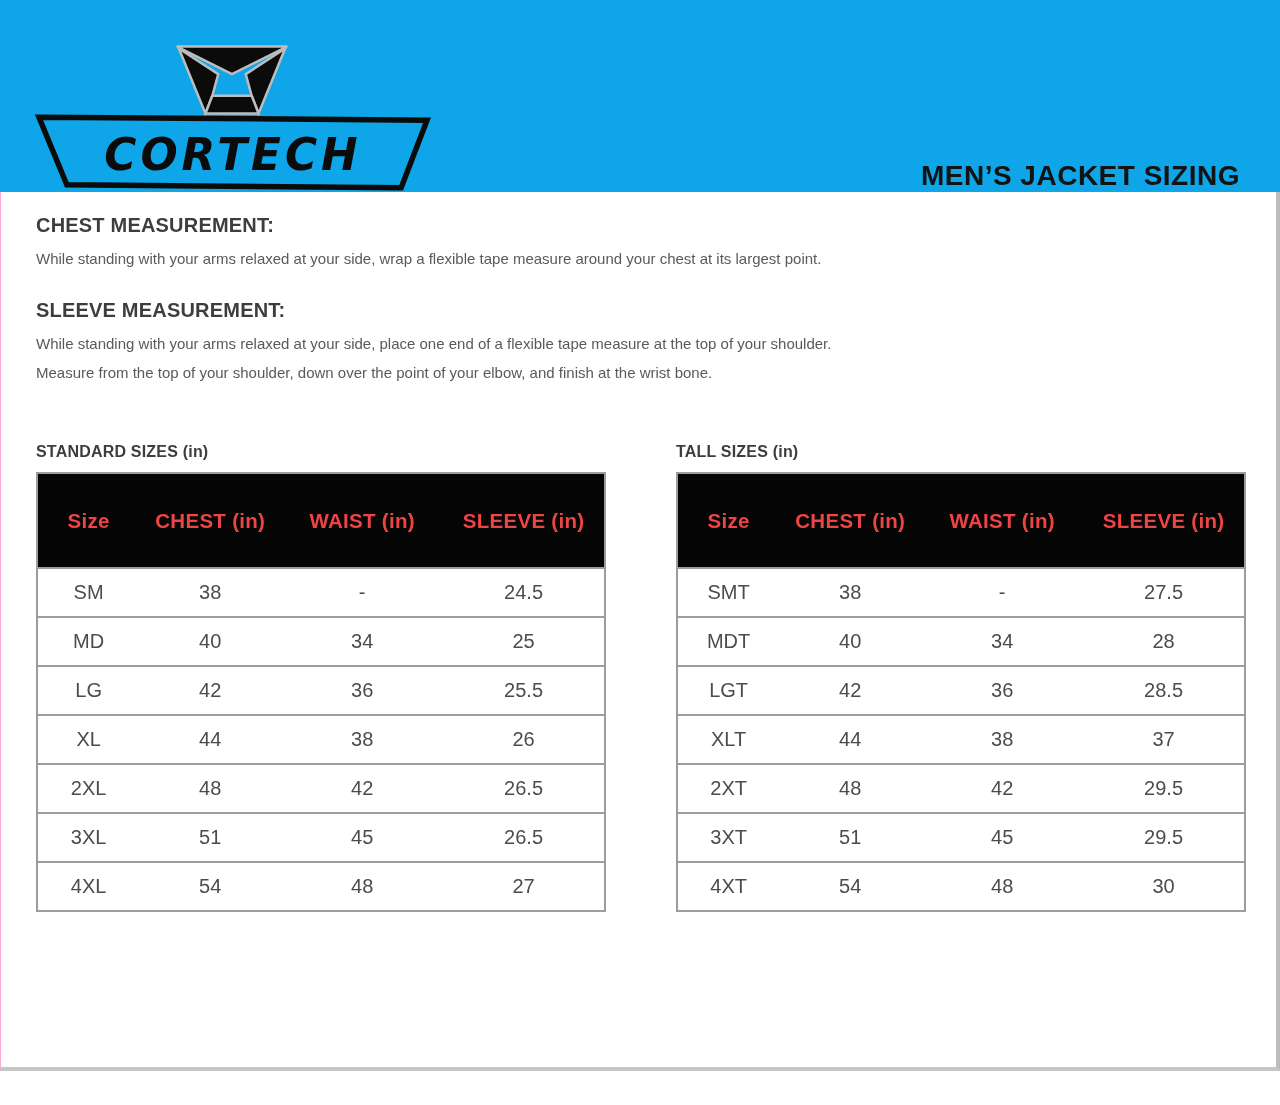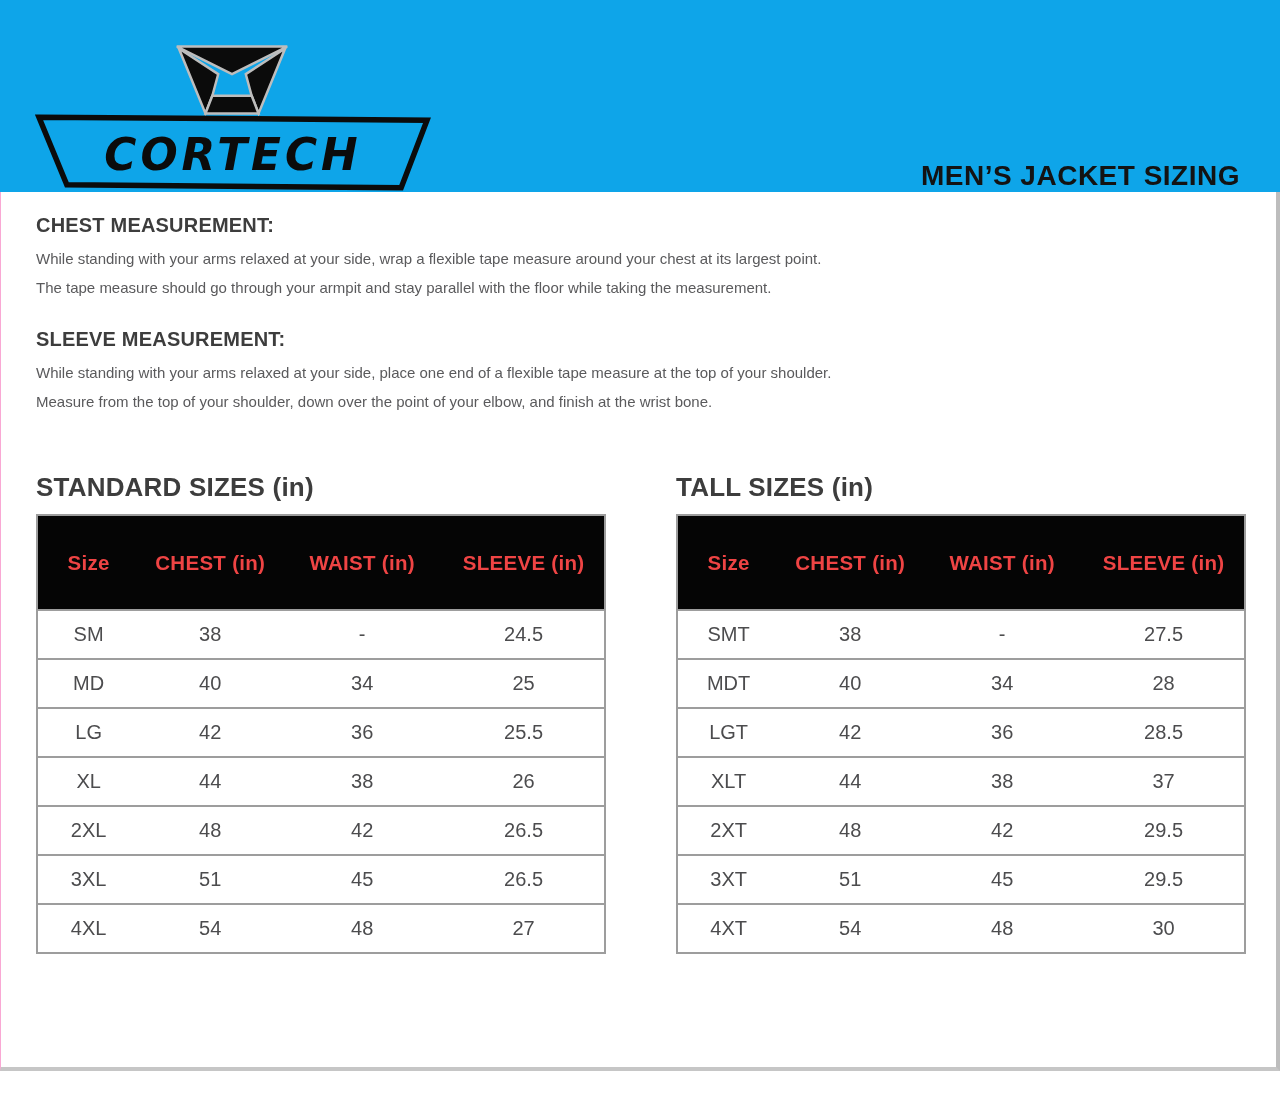--- a/index.html
+++ b/index.html
@@ -42,21 +42,21 @@
     margin-bottom: 7px; letter-spacing: 0.2px;
   }
   .measure p {
     font-size: 15px; color: #5a5a5c; line-height: 29px;
   }
 
   
   .tables-row { display: flex; gap: 70px; margin-top: 56px; }
   .table-block { width: 570px; }
   .table-title {
-    font-size: 26px; font-weight: bold; color: #3d3d3d;
+    font-size: 16px; font-weight: bold; color: #3d3d3d;
     margin-bottom: 11px; letter-spacing: 0.2px;
   }
   table.size-table {
     width: 570px; border-collapse: collapse;
     border: 2px solid #9d9d9d;
     table-layout: fixed;
   }
   table.size-table col.c1 { width: 18%; }
   table.size-table col.c2 { width: 25%; }
   table.size-table col.c3 { width: 28.5%; }
@@ -94,21 +94,20 @@
     </svg>
   </div>
   <div class="page-title">MEN’S JACKET SIZING</div>
 </header>
 
 <main class="card">
 
   <section class="measure">
     <h2>CHEST MEASUREMENT:</h2>
     <p>While standing with your arms relaxed at your side, wrap a flexible tape measure around your chest at its largest point.</p>
-    <p>The tape measure should go through your armpit and stay parallel with the floor while taking the measurement.</p>
   </section>
 
   <section class="measure">
     <h2>SLEEVE MEASUREMENT:</h2>
     <p>While standing with your arms relaxed at your side, place one end of a flexible tape measure at the top of your shoulder.</p>
     <p>Measure from the top of your shoulder, down over the point of your elbow, and finish at the wrist bone.</p>
   </section>
 
   <div class="tables-row">
 

